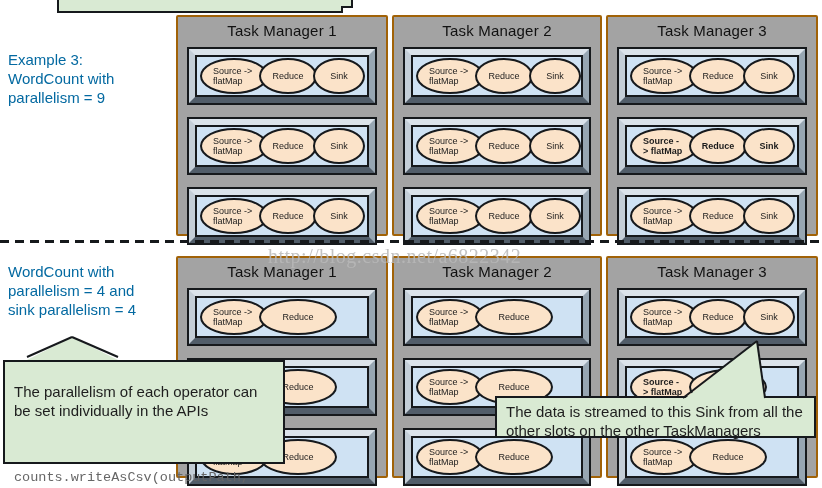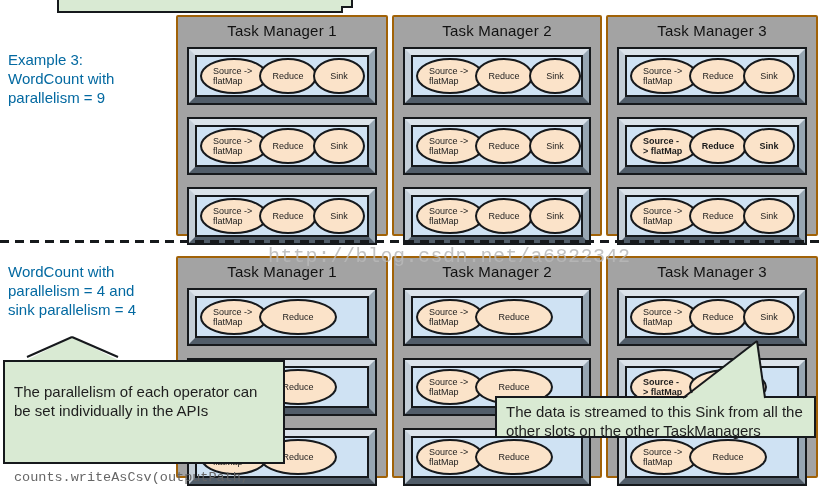--- a/index.html
+++ b/index.html
@@ -34,21 +34,21 @@
   .op-reduce{left:62px;width:58px}
   .op-reduce.wide{left:62px;width:78px}
   .op-sink{left:116px;width:52px}
 
   
   .divider{position:absolute;left:0;top:240px;width:822px;height:3px;z-index:2;
            background:repeating-linear-gradient(90deg,#16191c 0 9px,transparent 9px 15px)}
 
   
   .watermark{position:absolute;left:268px;top:245px;z-index:6;
-             font-family:Liberation Mono, monospace;font-size:20px;letter-spacing:.5px;
+             font-family:Liberation Serif, serif;font-size:20px;letter-spacing:.5px;
              color:rgba(184,184,184,.85)}
 
   
   .callout{position:absolute;background:#d9ead3;border:2px solid #16191c;
            color:#1e1e1e;font-size:15px;line-height:19px;z-index:4}
   #callout-api{left:3px;top:360px;width:282px;height:104px;padding:20px 9px}
   #callout-api .code{margin-top:13px;font-family:"Liberation Mono",monospace;
                      font-size:13.5px;line-height:18px;color:#666;white-space:pre}
   #callout-sink{left:495px;top:396px;width:321px;height:42px;padding:4px 9px}
 

